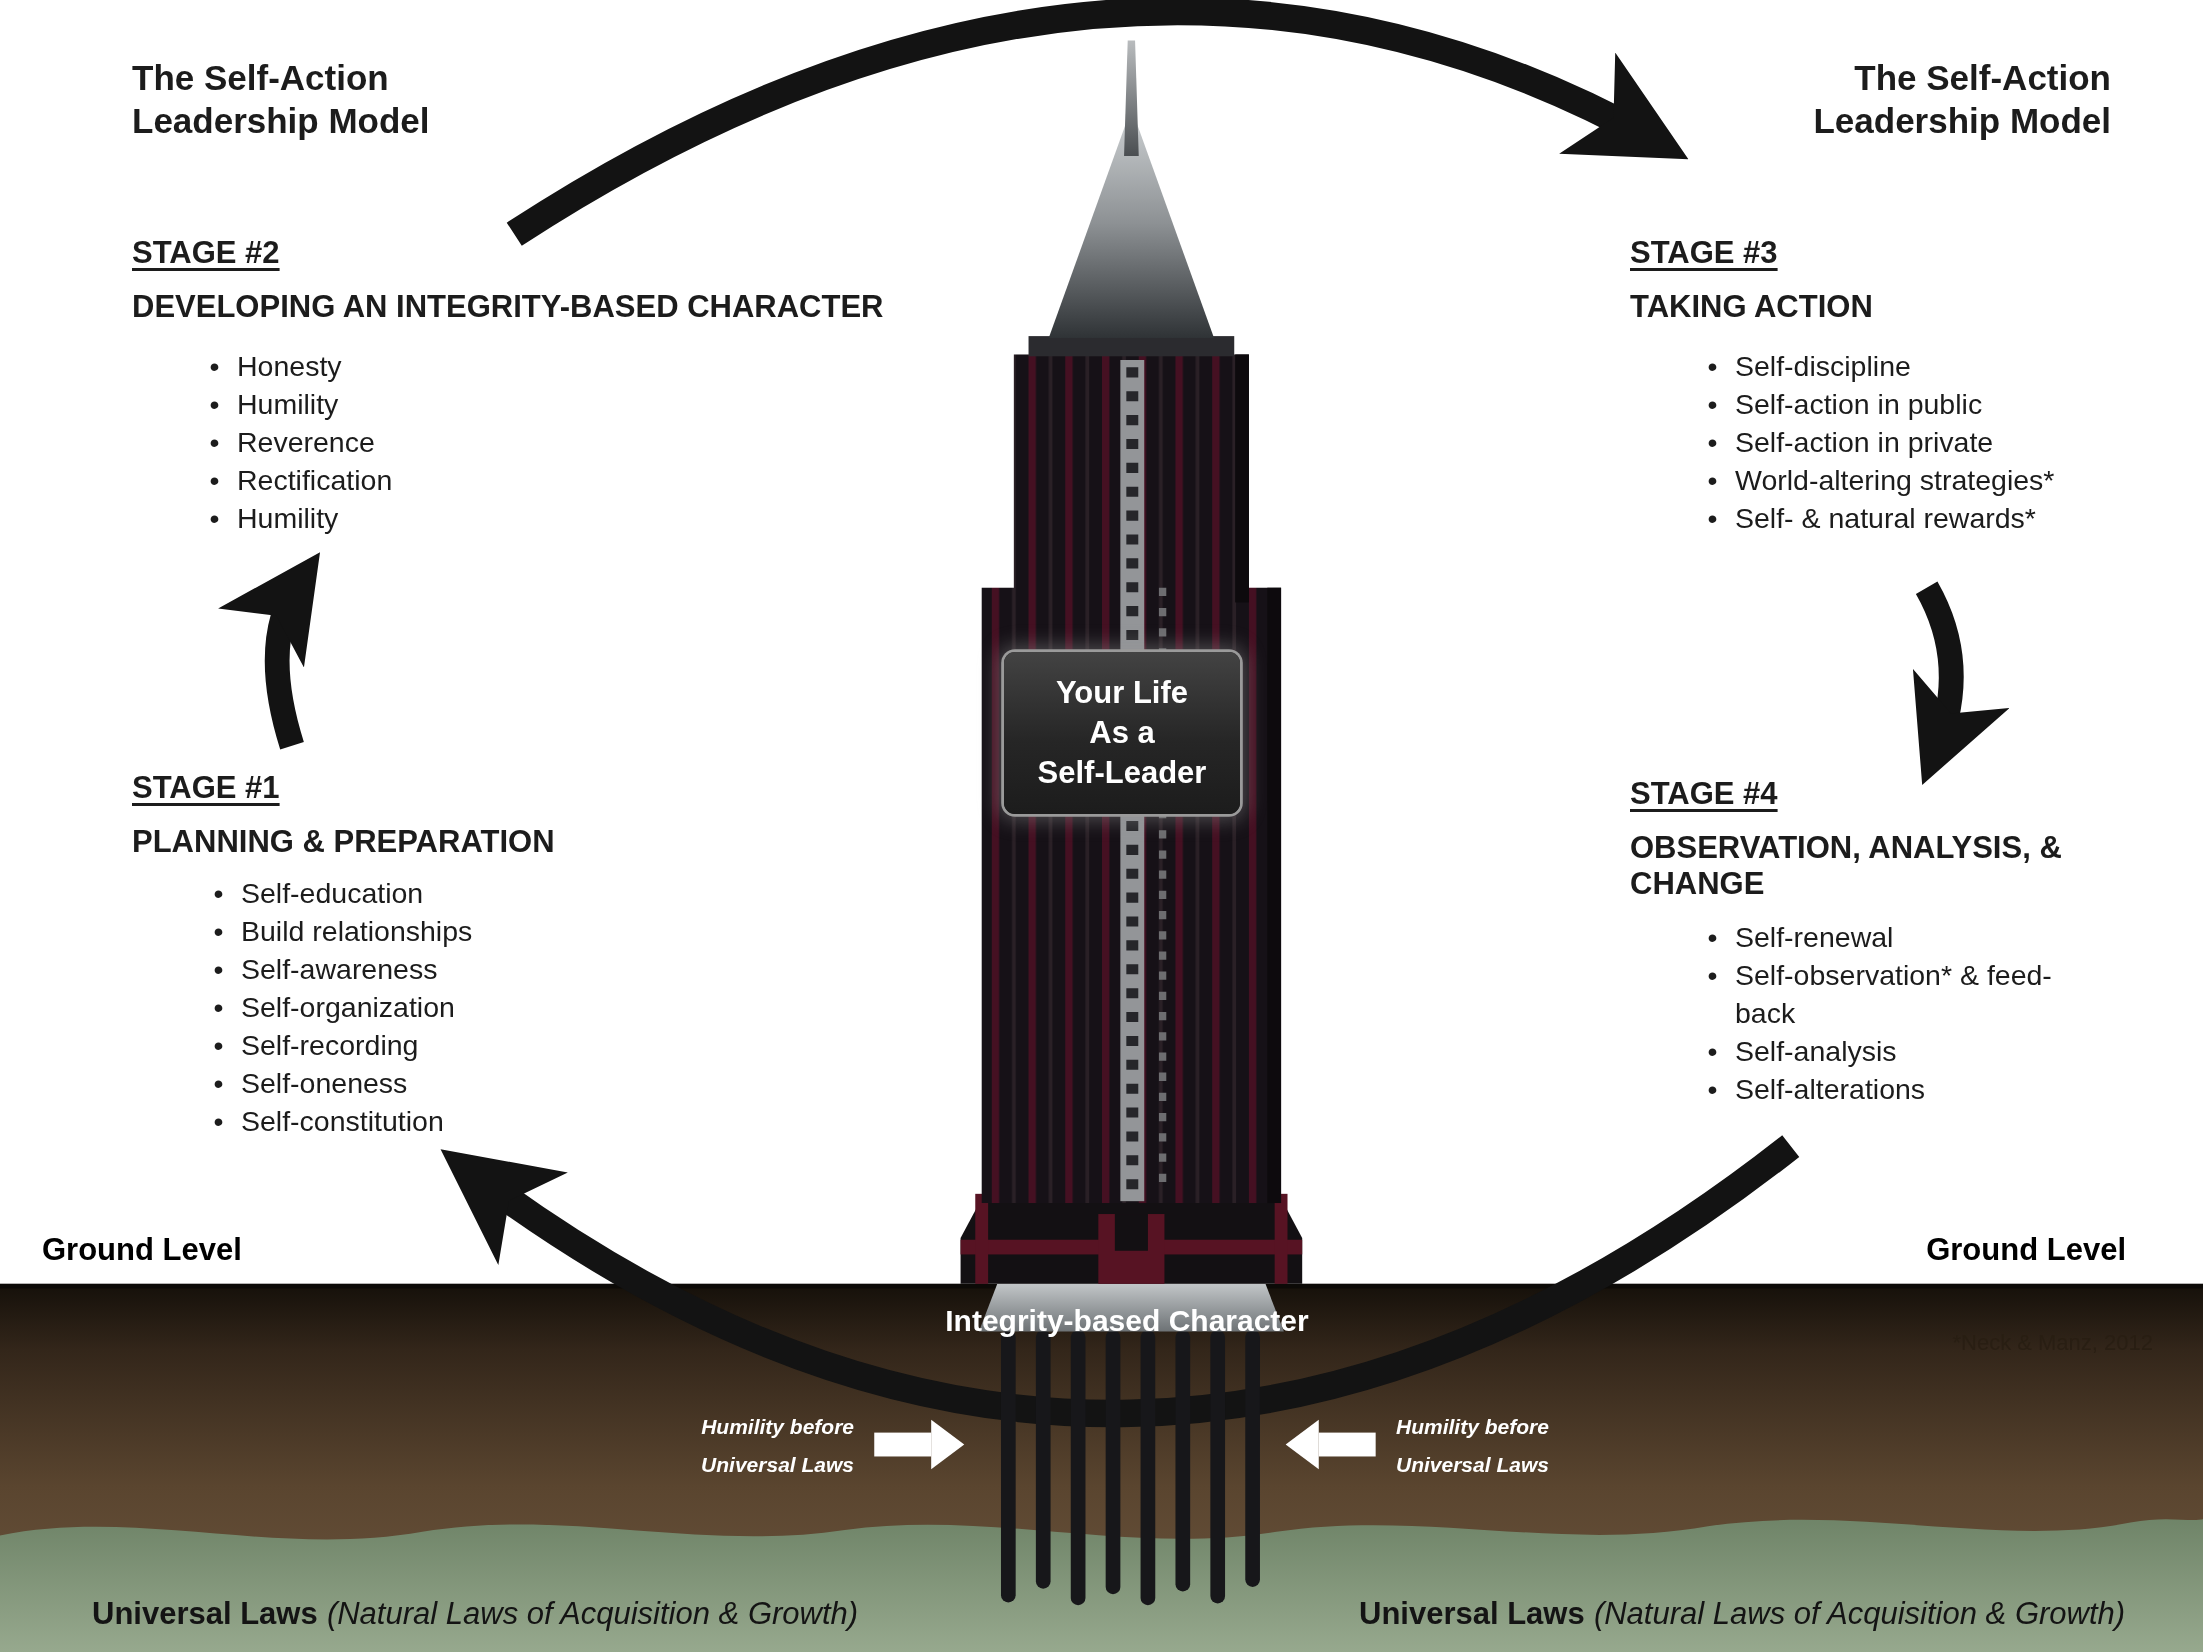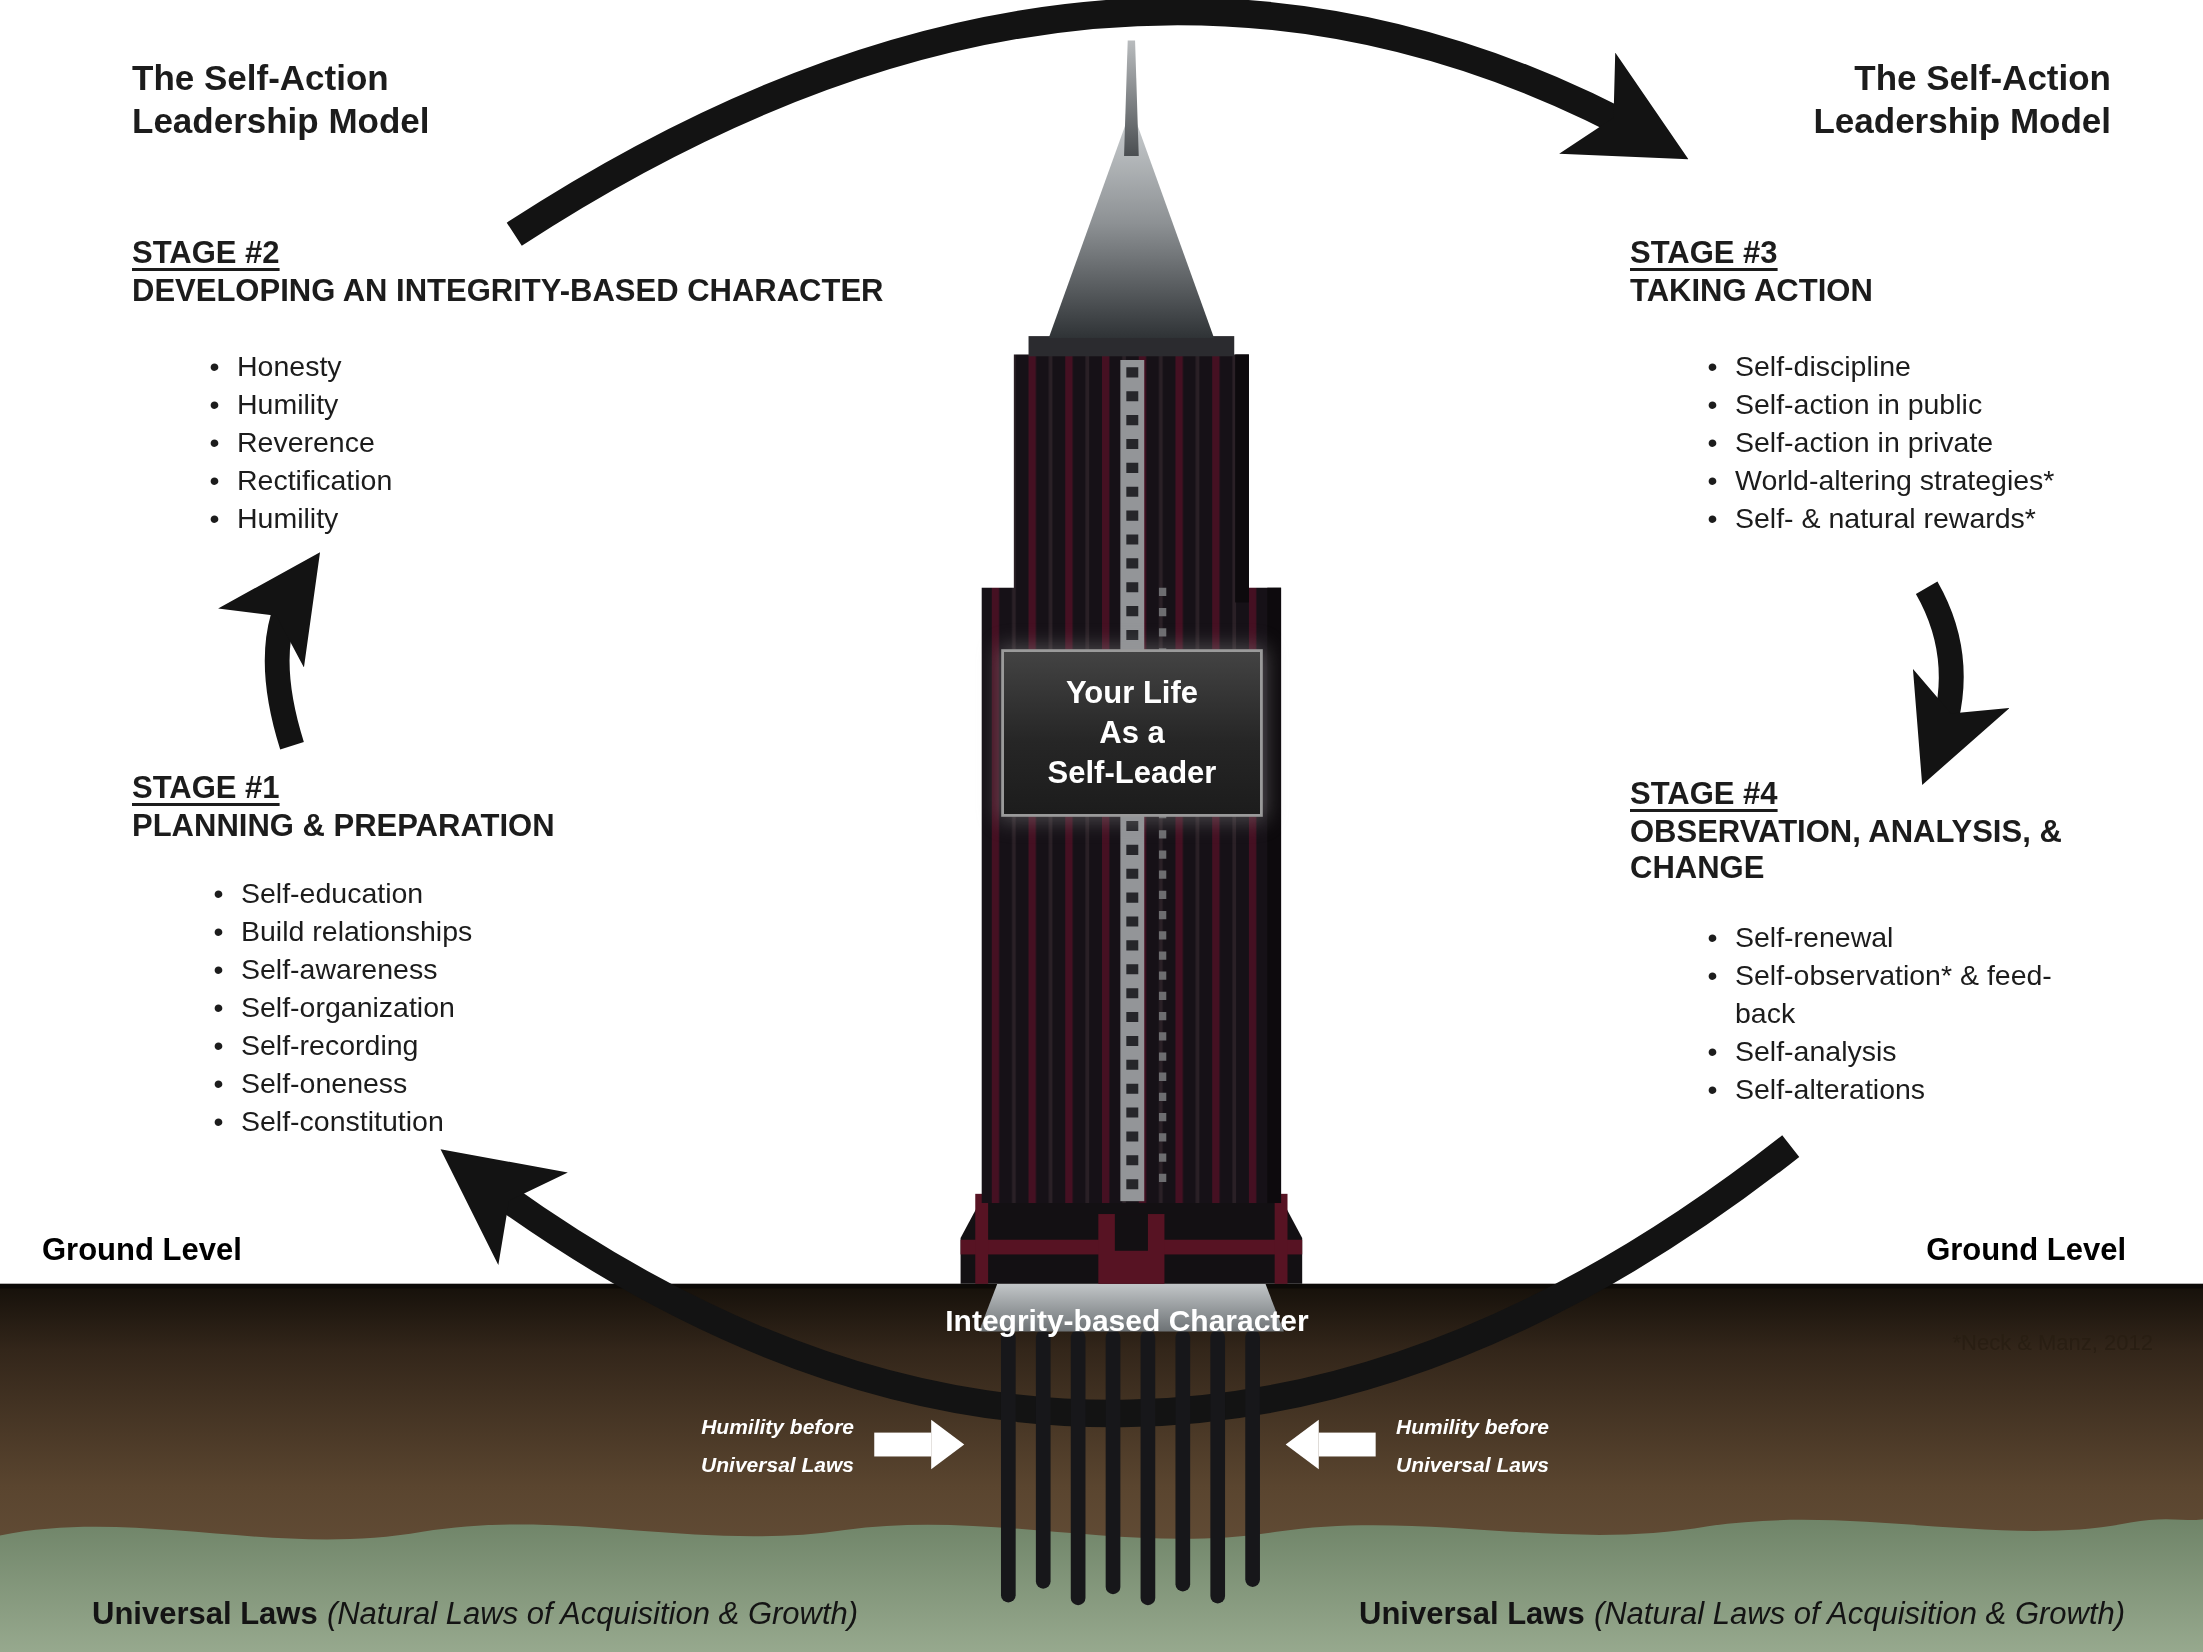--- a/index.html
+++ b/index.html
@@ -6,31 +6,31 @@
   body{
     width:2204px;height:1653px;position:relative;overflow:hidden;
     background:#ffffff;
     font-family:"Liberation Sans", sans-serif;
     color:#1c1c1c;
   }
   .abs{position:absolute;}
   .title{font-size:35px;font-weight:bold;line-height:1.22;color:#1c1c1c;}
   .title.right{text-align:right;}
   .stage-label{font-size:31px;font-weight:bold;text-decoration:underline;text-underline-offset:4.6px;}
-  .stage-title{font-size:31px;font-weight:bold;margin-top:2px;}
+  .stage-title{font-size:31px;font-weight:bold;margin-top:18px;}
   ul.bullets{list-style:none;margin:0;padding:0;font-size:28.5px;line-height:38px;color:#1c1c1c;}
   ul.bullets li{position:relative;padding-left:33px;}
   ul.bullets li::before{content:"\2022";position:absolute;left:5.5px;}
   .ground-level{font-size:31px;font-weight:bold;color:#000000;}
   .tower-label-box{
-    width:256px;height:162px;left:1004px;top:652px;
+    width:236px;height:162px;left:1004px;top:652px;
     background:linear-gradient(180deg,#434343 0%,#262626 55%,#1c1c1c 100%);
     box-shadow:0 0 0 2.8px #9a9a9a, 0 0 20px 5.5px rgba(150,150,150,.45);
     display:flex;flex-direction:column;align-items:center;justify-content:center;
-    color:#ffffff;font-size:31px;font-weight:bold;line-height:40px;text-align:center;
+    color:#ffffff;font-size:31px;font-weight:bold;line-height:40px;text-align:center;border-radius:11px;
   }
   .white-label{color:#ffffff;font-weight:bold;}
   .integrity{font-size:30px;transform:translateX(-50%);}
   .humility{font-size:21px;line-height:38px;font-style:italic;}
   .uni-laws{font-size:31px;color:#141414;white-space:nowrap;}
   .uni-laws .b{font-weight:bold;}
   .uni-laws .i{font-style:italic;margin-left:9.2px;}
   .citation{font-size:22px;color:rgba(40,30,18,.88);text-align:right;}
   svg.scene{position:absolute;left:0;top:0;}
 </style>

